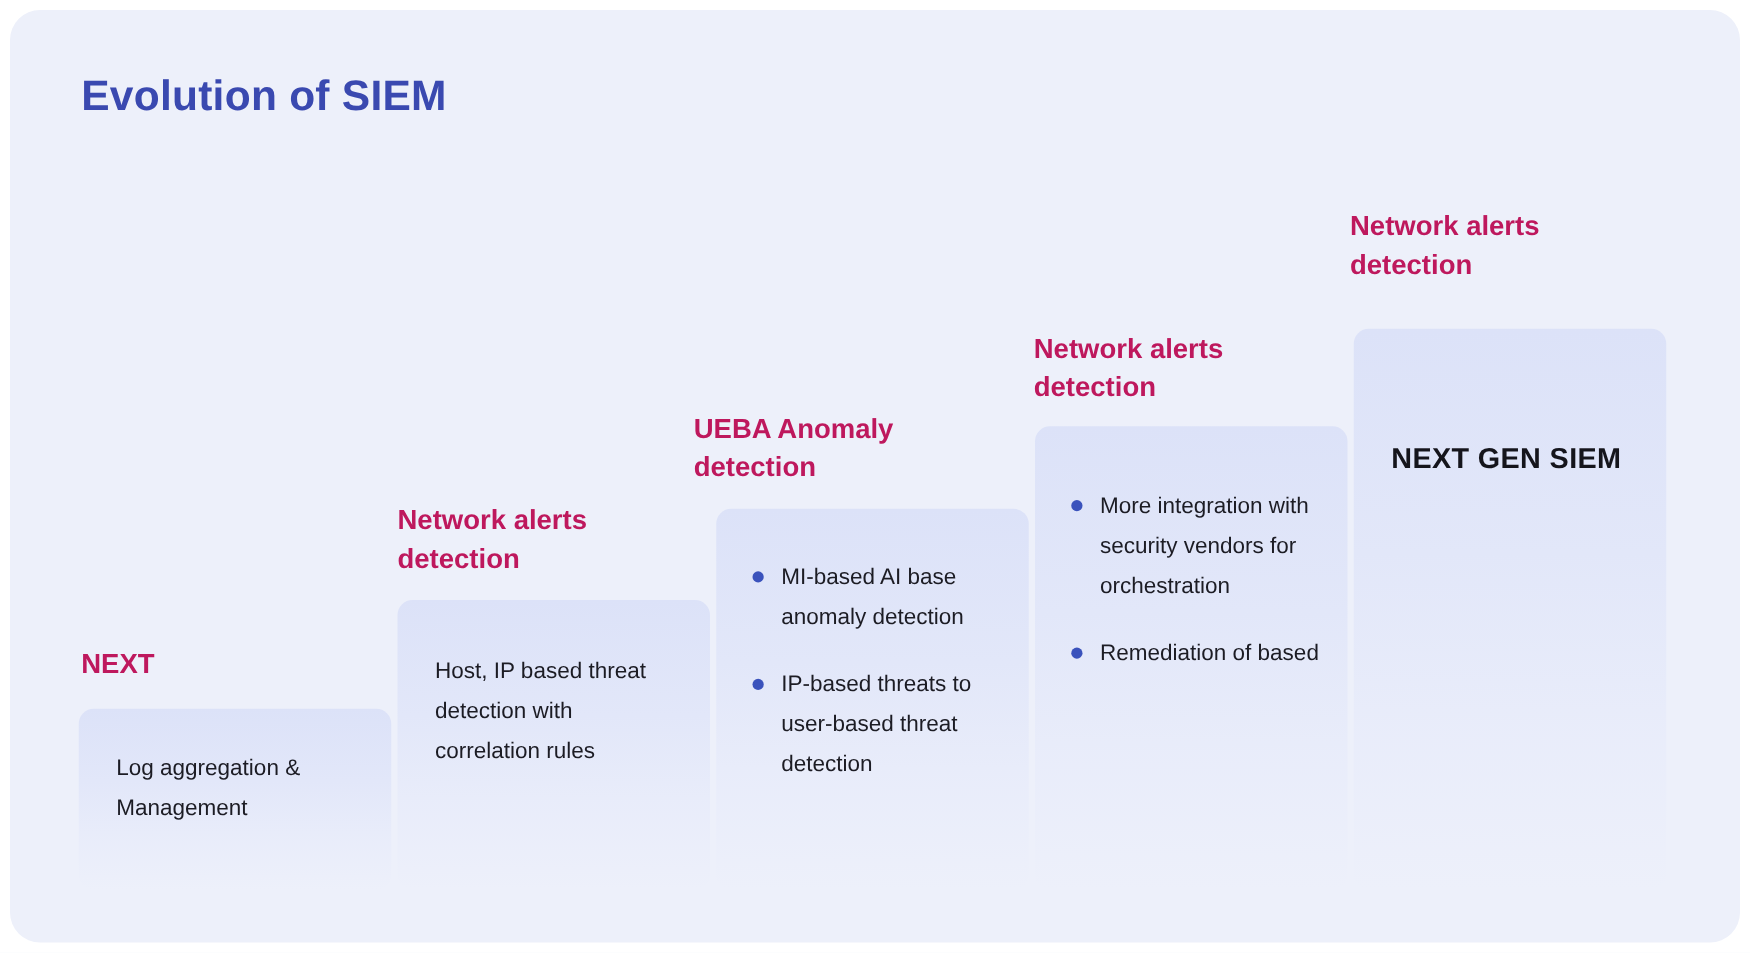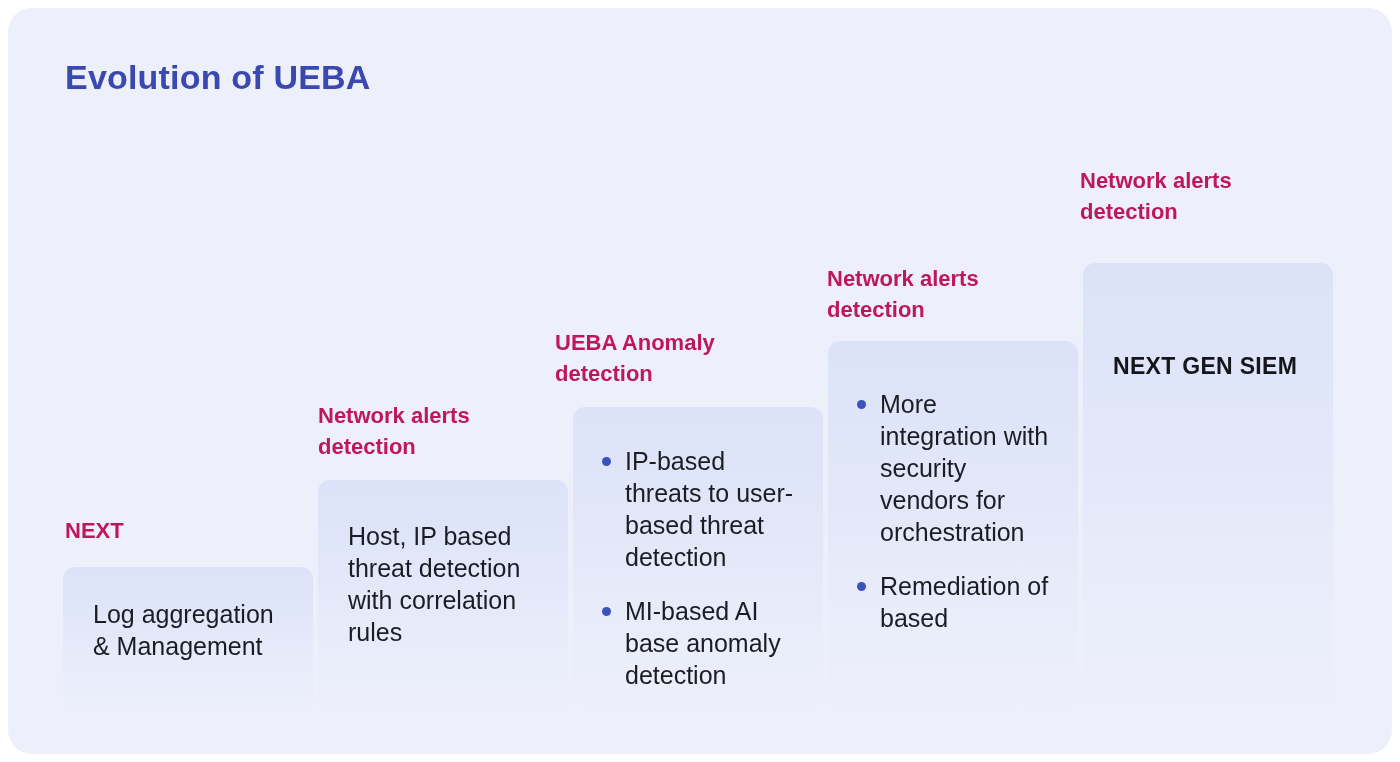--- a/index.html
+++ b/index.html
@@ -46,21 +46,21 @@
     position: absolute;
     width: 250px;
     border-radius: 12px;
     background: linear-gradient(180deg,
       #DCE2F8 0%,
       #E2E7F9 40%,
       rgba(231,235,250,0.75) 70%,
       rgba(237,240,250,0) 100%);
   }
   .card-body {
-    font-size: 25px;
+    font-size: 18px;
     line-height: 32px;
     color: #1C1C24;
   }
   
   .h1 { left: 57px;  top: 507px; }
   .c1 { left: 55px;  top: 559px; height: 145px; }
   .c1 .card-body { padding: 31px 26px 0 30px; }
 
   .h2 { left: 310px; top: 392px; }
   .c2 { left: 310px; top: 472px; height: 232px; }
@@ -107,43 +107,43 @@
     flex: 1 1 auto;
     max-width: 180px;
   }
 </style>
 </head>
 <body>
 
 <div class="page">
   <div class="panel">
 
-    <div class="slide-title">Evolution of UEBA</div>
+    <div class="slide-title">Evolution of SIEM</div>
 
     <div class="col-heading h1">NEXT</div>
     <div class="card c1">
       <div class="card-body">Log aggregation &amp; Management</div>
     </div>
 
     <div class="col-heading h2">Network alerts detection</div>
     <div class="card c2">
       <div class="card-body">Host, IP based threat detection with correlation rules</div>
     </div>
 
     <div class="col-heading h3">UEBA Anomaly detection</div>
     <div class="card c3">
       <div class="card-body">
         <ul class="bullets">
           <li>
             <span class="dot"></span>
-            <span class="bullet-text">IP-based threats to user-based threat detection</span>
+            <span class="bullet-text">MI-based AI base anomaly detection</span>
           </li>
           <li>
             <span class="dot"></span>
-            <span class="bullet-text">MI-based AI base anomaly detection</span>
+            <span class="bullet-text">IP-based threats to user-based threat detection</span>
           </li>
         </ul>
       </div>
     </div>
 
     <div class="col-heading h4">Network alerts detection</div>
     <div class="card c4">
       <div class="card-body">
         <ul class="bullets">
           <li>

